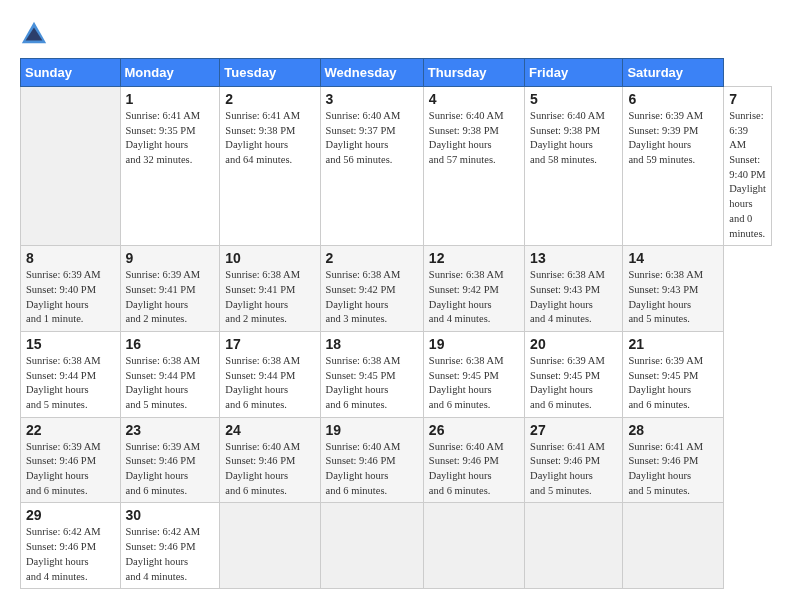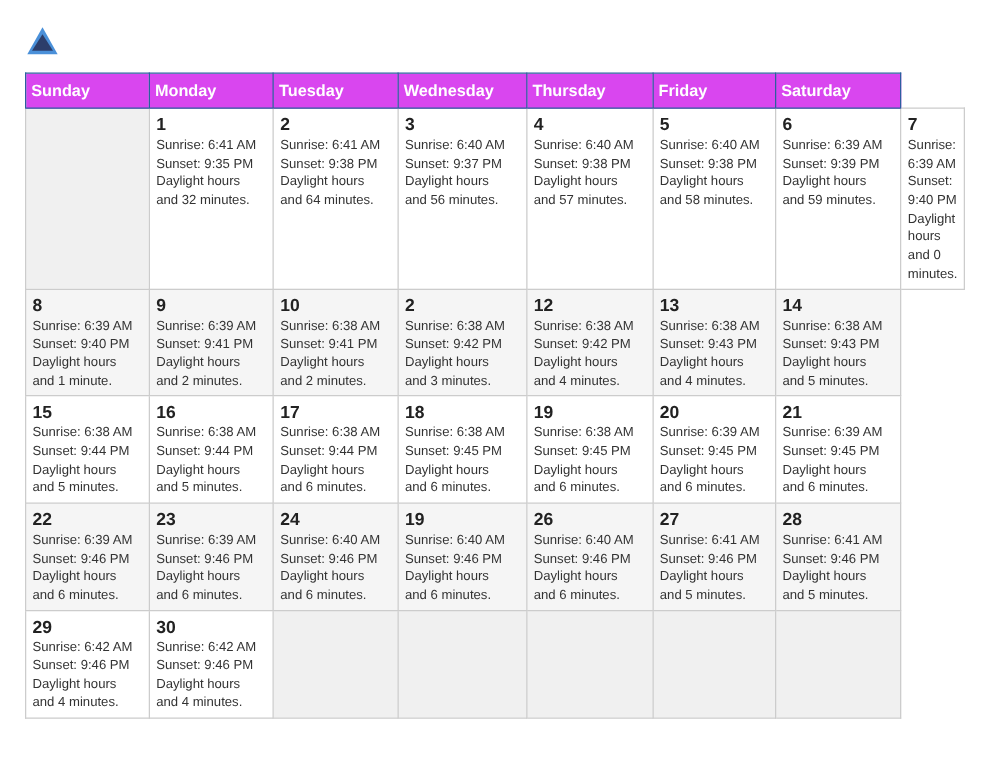--- a/index.html
+++ b/index.html
@@ -47,21 +47,21 @@
       font-size: 16px;
       color: #555;
       font-weight: normal;
     }
     .calendar {
       width: 100%;
       border-collapse: collapse;
       font-size: 11px;
     }
     .calendar thead tr th {
-      background-color: #d946ef;
+      background-color: #3b82f6;
       color: white;
       padding: 6px 4px;
       text-align: left;
       font-size: 13px;
       font-weight: bold;
       border: 1px solid #2c5f9e;
     }
     .calendar tbody tr td {
       vertical-align: top;
       border: 1px solid #ccc;
@@ -77,20 +77,21 @@
       font-size: 14px;
       font-weight: bold;
       color: #222;
       display: block;
       margin-bottom: 2px;
     }
     .day-info {
       color: #333;
       font-size: 10.5px;
       line-height: 1.4;
+      font-family: Liberation Serif, serif;
     }
     .empty-cell {
       background: #f0f0f0 !important;
     }
   </style>
 </head>
 <body>
 
 <div class="header-area">
   <div class="logo">

